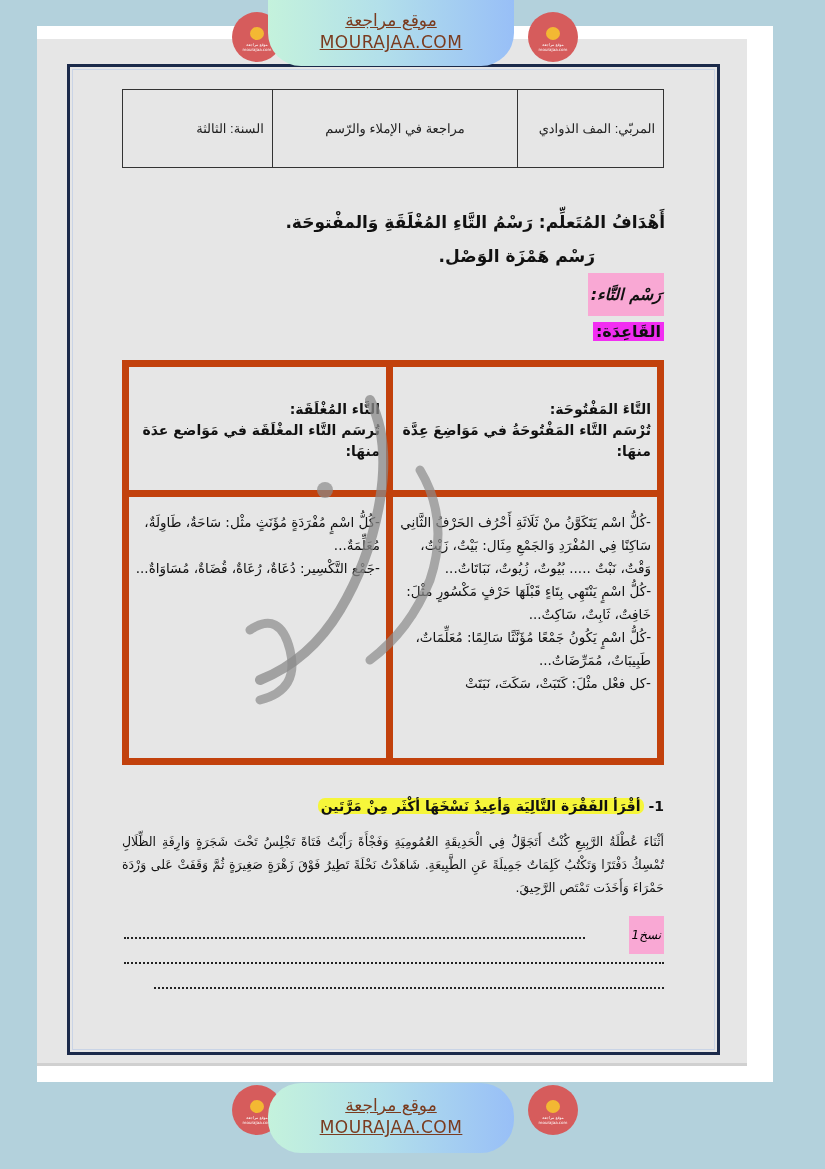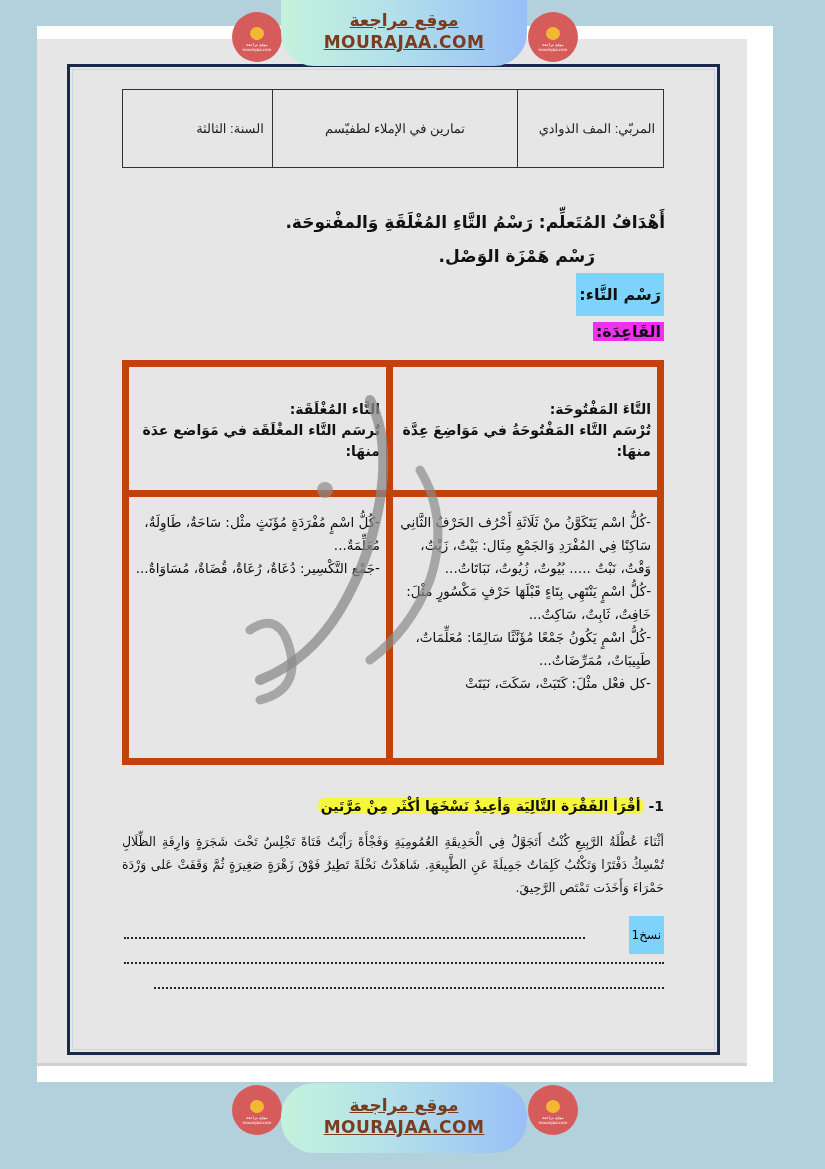--- a/index.html
+++ b/index.html
@@ -20,26 +20,26 @@
   }
   .frame {
     position: absolute; left: 67px; top: 64px; width: 653px; height: 991px;
     border: 3px solid #1b2a4a;
     outline: 1px solid #c9d4e6;
     outline-offset: -6px;
   }
 
   
   .banner {
-    position: absolute; left: 281px; width: 246px; height: 66px;
+    position: absolute; left: 268px; width: 246px; height: 66px;
     border-radius: 33px;
     background: linear-gradient(90deg, #c4f2dc 0%, #b3e0ea 45%, #98bff7 100%);
     text-align: center;
     color: #7a3b1f;
-    font-weight: bold;
+    font-weight: normal;
   }
   .banner.top { top: 0px; border-top-left-radius: 0; border-top-right-radius: 0; height: 66px; }
   .banner.bottom { top: 1083px; height: 70px; }
   .banner .ar { display:block; font-size: 17px; text-decoration: underline; margin-top: 10px; font-family: "DejaVu Sans", sans-serif; }
   .banner .en { display:block; font-size: 17px; text-decoration: underline; margin-top: 2px; letter-spacing: 0.5px; font-family: "DejaVu Sans", sans-serif; }
   .banner.bottom .ar { margin-top: 12px; }
 
   .logo {
     position: absolute; width: 50px; height: 50px; border-radius: 50%;
     background: #d65c5c;
@@ -59,21 +59,21 @@
   }
   .header-table td { border: 1px solid #333; padding: 0 8px; vertical-align: middle; }
 
   .rtl { direction: rtl; text-align: right; font-family: "DejaVu Sans", sans-serif; color: #111; }
   .goals {
     position: absolute; right: 160px; top: 205px; width: 400px;
     font-size: 17px; font-weight: bold; line-height: 34px;
   }
   .goals .line2 { padding-right: 70px; }
 
-  .hl-green { background: #7dd3fc; padding: 12px 3px; }
+  .hl-green { background: #f9a8d4; padding: 12px 3px; font-style: italic; }
   .hl-magenta { background: #f22ef2; padding: 0 3px; }
   .hl-yellow { background: #f6f63a; padding: 0 3px; border-radius: 7px; }
 
   .rule-head { position: absolute; right: 161px; font-size: 16px; font-weight: bold; }
 
   
   .rule-table {
     position: absolute; left: 122px; top: 360px; width: 542px; height: 405px;
     border-collapse: collapse;
     direction: rtl;
@@ -120,21 +120,21 @@
 </div>
 <div class="logo" style="left:528px; top:12px;">
   <div class="dot"></div>
   <div class="small">موقع مراجعة mourajaa.com</div>
 </div>
 
 <table class="header-table">
   <tbody>
       <tr>
     <td style="width:146px;">المربّي: المف الذوادي</td>
-    <td style="width:246px; text-align:center;">تمارين في الإملاء لطفيّسم</td>
+    <td style="width:246px; text-align:center;">مراجعة في الإملاء والرّسم</td>
     <td style="width:150px;">السنة: الثالثة</td>
   </tr>
 </tbody>
   </table>
 
 <div class="goals rtl">
   <div>أَهْدَافُ المُتَعلِّم: رَسْمُ التَّاءِ المُغْلَقَةِ وَالمفْتوحَة.</div>
   <div class="line2">رَسْم هَمْزَة الوَصْل.</div>
 </div>
 

